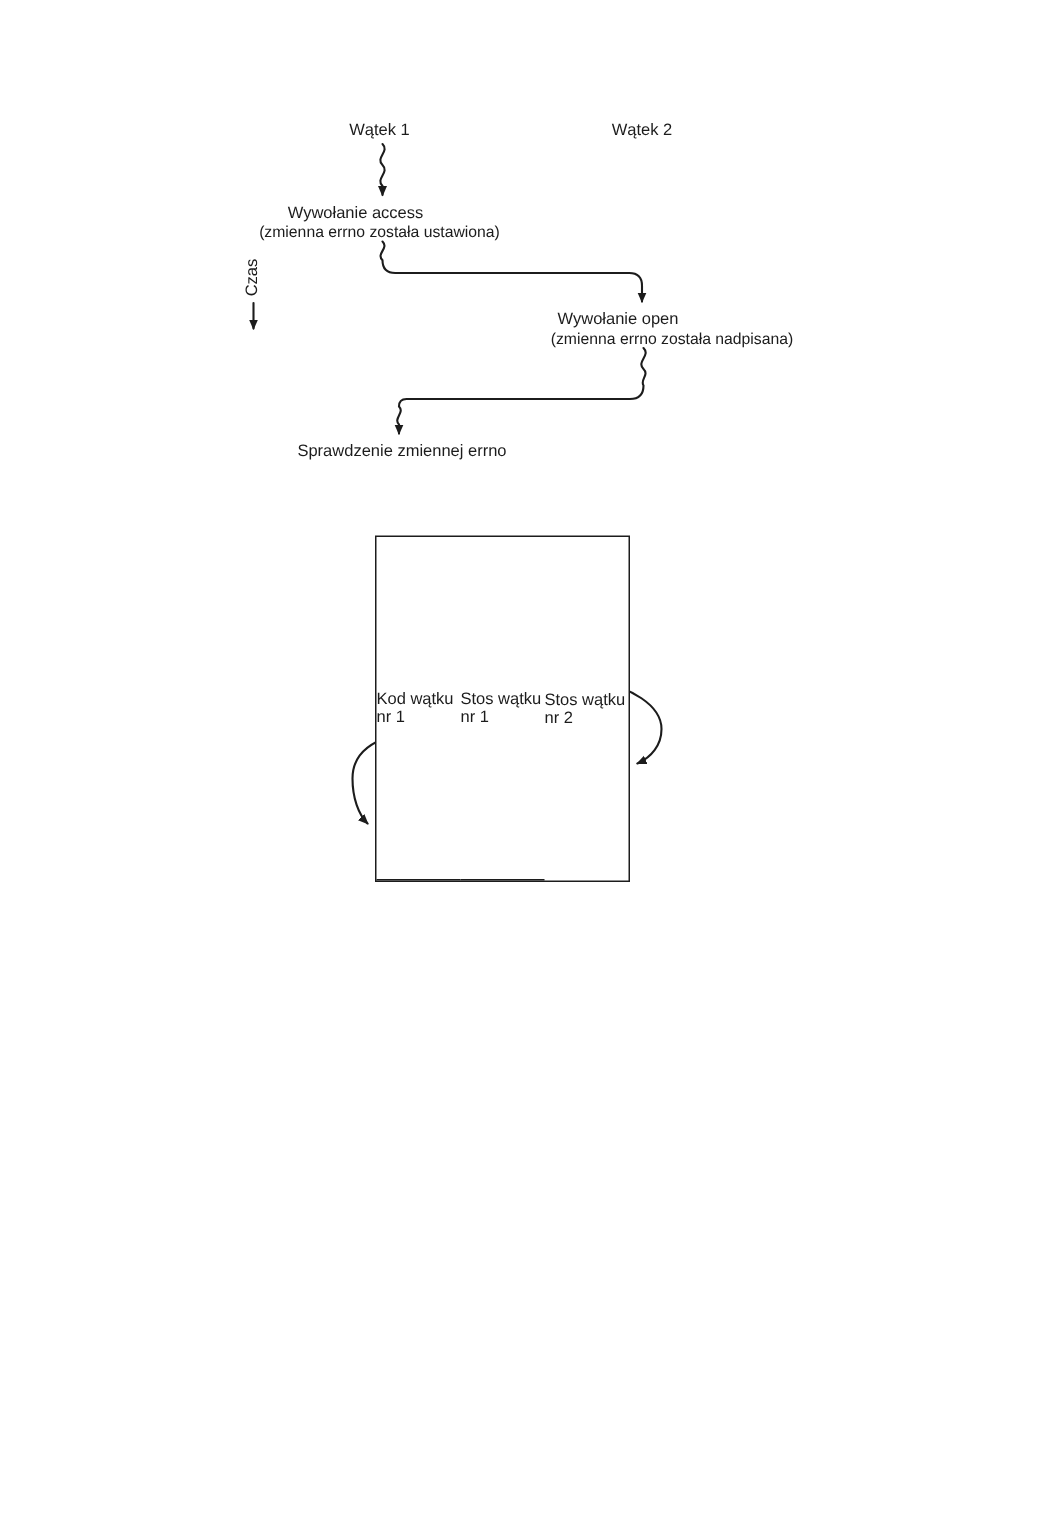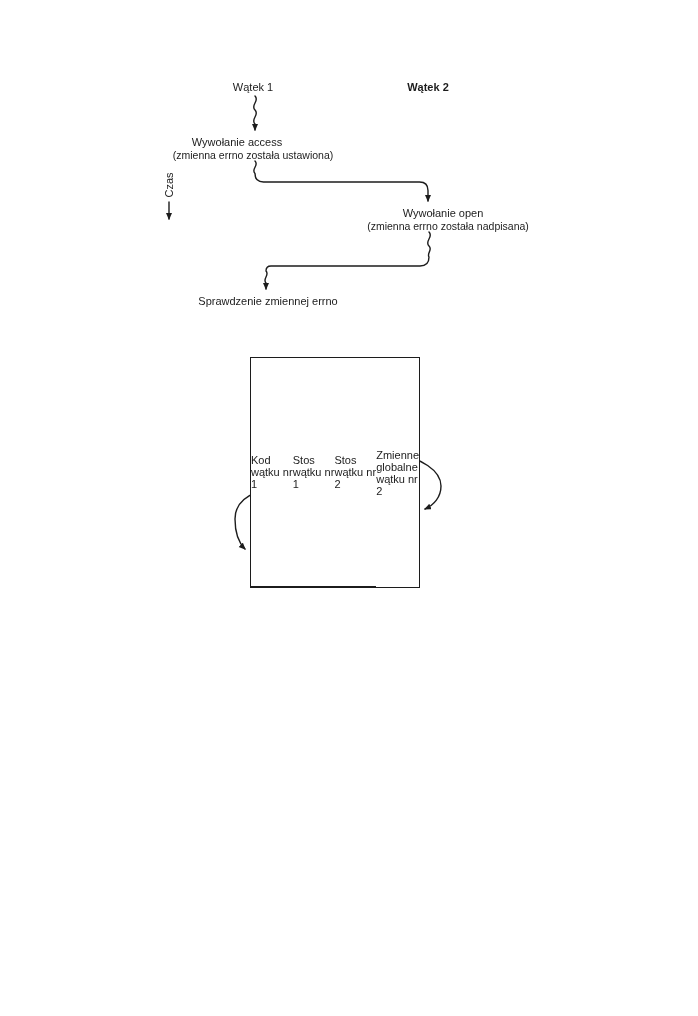--- a/index.html
+++ b/index.html
@@ -88,41 +88,38 @@
       <path d="M 169,202 L 169,219" marker-end="url(#arr)"></path>
 
       <path d="M 397,454 C 420,458 441,470 441,486 C 441,497 434,505 425,509" marker-end="url(#arr)"></path>
 
       <path d="M 260,491 C 244,496 235,505 235,519 C 235,532 239,543 245,549" marker-end="url(#arr)"></path>
     </g>
   </svg>
 
   <div>
     <div class="lbl" style="left:253px; top:81px;">Wątek 1</div>
-    <div class="lbl" style="left:428px; top:81px;font-weight:bold;">Wątek 2</div>
+    <div class="lbl" style="left:428px; top:81px;">Wątek 2</div>
 
     <div class="lbl rotated" style="left:169px; top:185px;">Czas</div>
 
     <div class="lbl" style="left:237px; top:136px;">Wywołanie access</div>
     <div class="lbl small" style="left:253px; top:149px;">(zmienna errno została ustawiona)</div>
 
-    <div class="lbl" style="left:443px; top:207px;text-align:center;">Wywołanie open</div>
+    <div class="lbl" style="left:412px; top:207px;text-align:center;">Wywołanie open</div>
     <div class="lbl small" style="left:428px; top:220px;margin-left:20px;">(zmienna errno została nadpisana)</div>
 
     <div class="lbl" style="left:268px; top:295px;">Sprawdzenie zmiennej errno</div>
   </div>
 
   <div class="memtable">
     <div class="memrow">
       <span>Kod wątku nr 1</span>
     </div>
     <div class="memrow">
       <span>Stos wątku nr 1</span>
     </div>
     <div class="memrow">
       <span>Stos wątku nr 2</span>
     </div>
-    <div class="memrow">
-      <span>Zmienne globalne wątku nr 2</span>
-    </div>
   </div>
 
 </div>
 
 </body></html>

